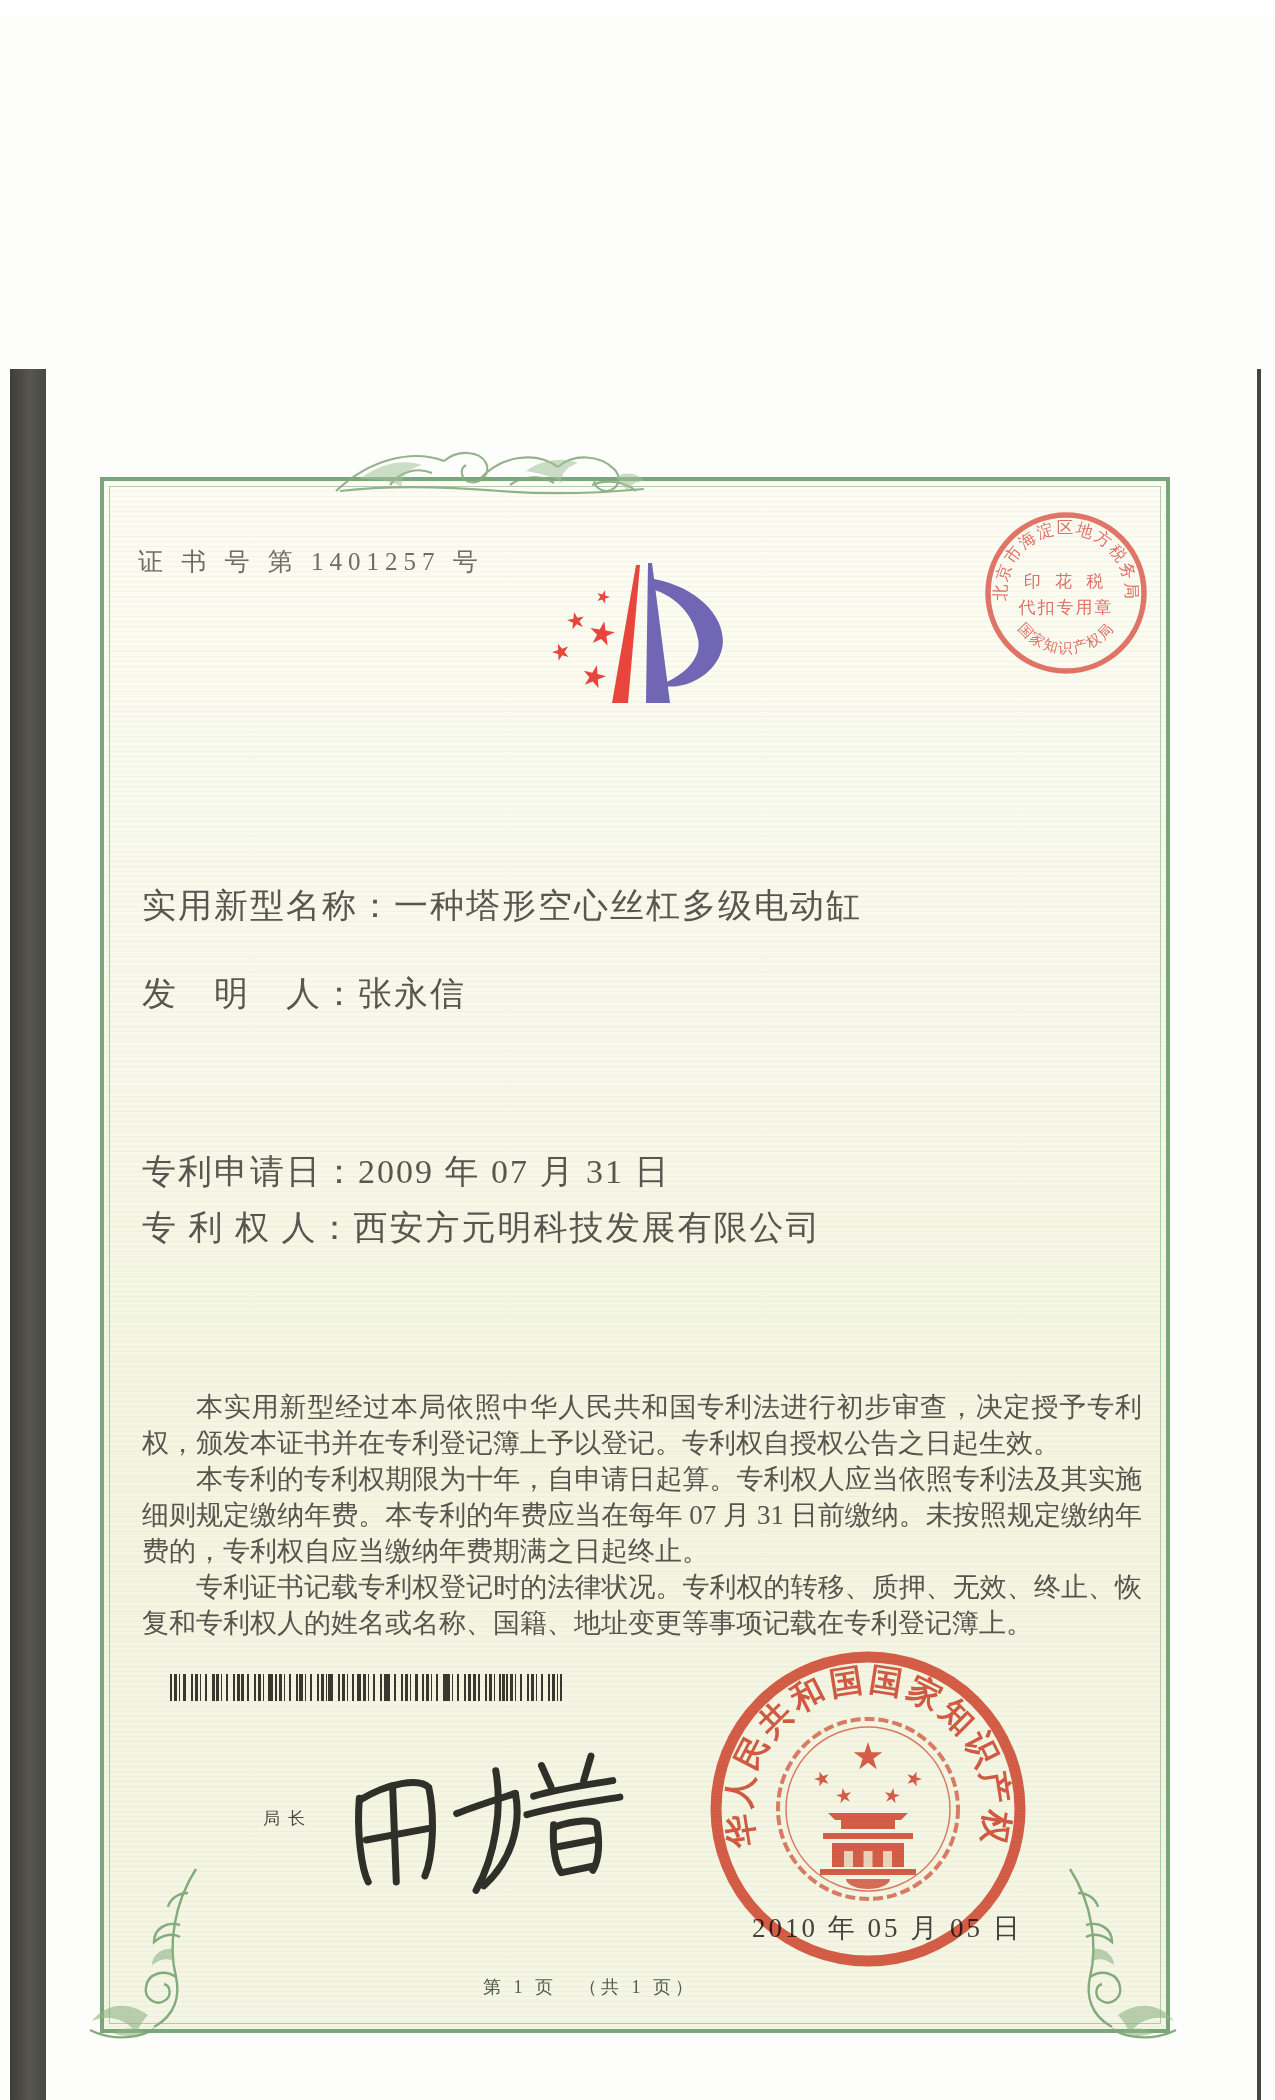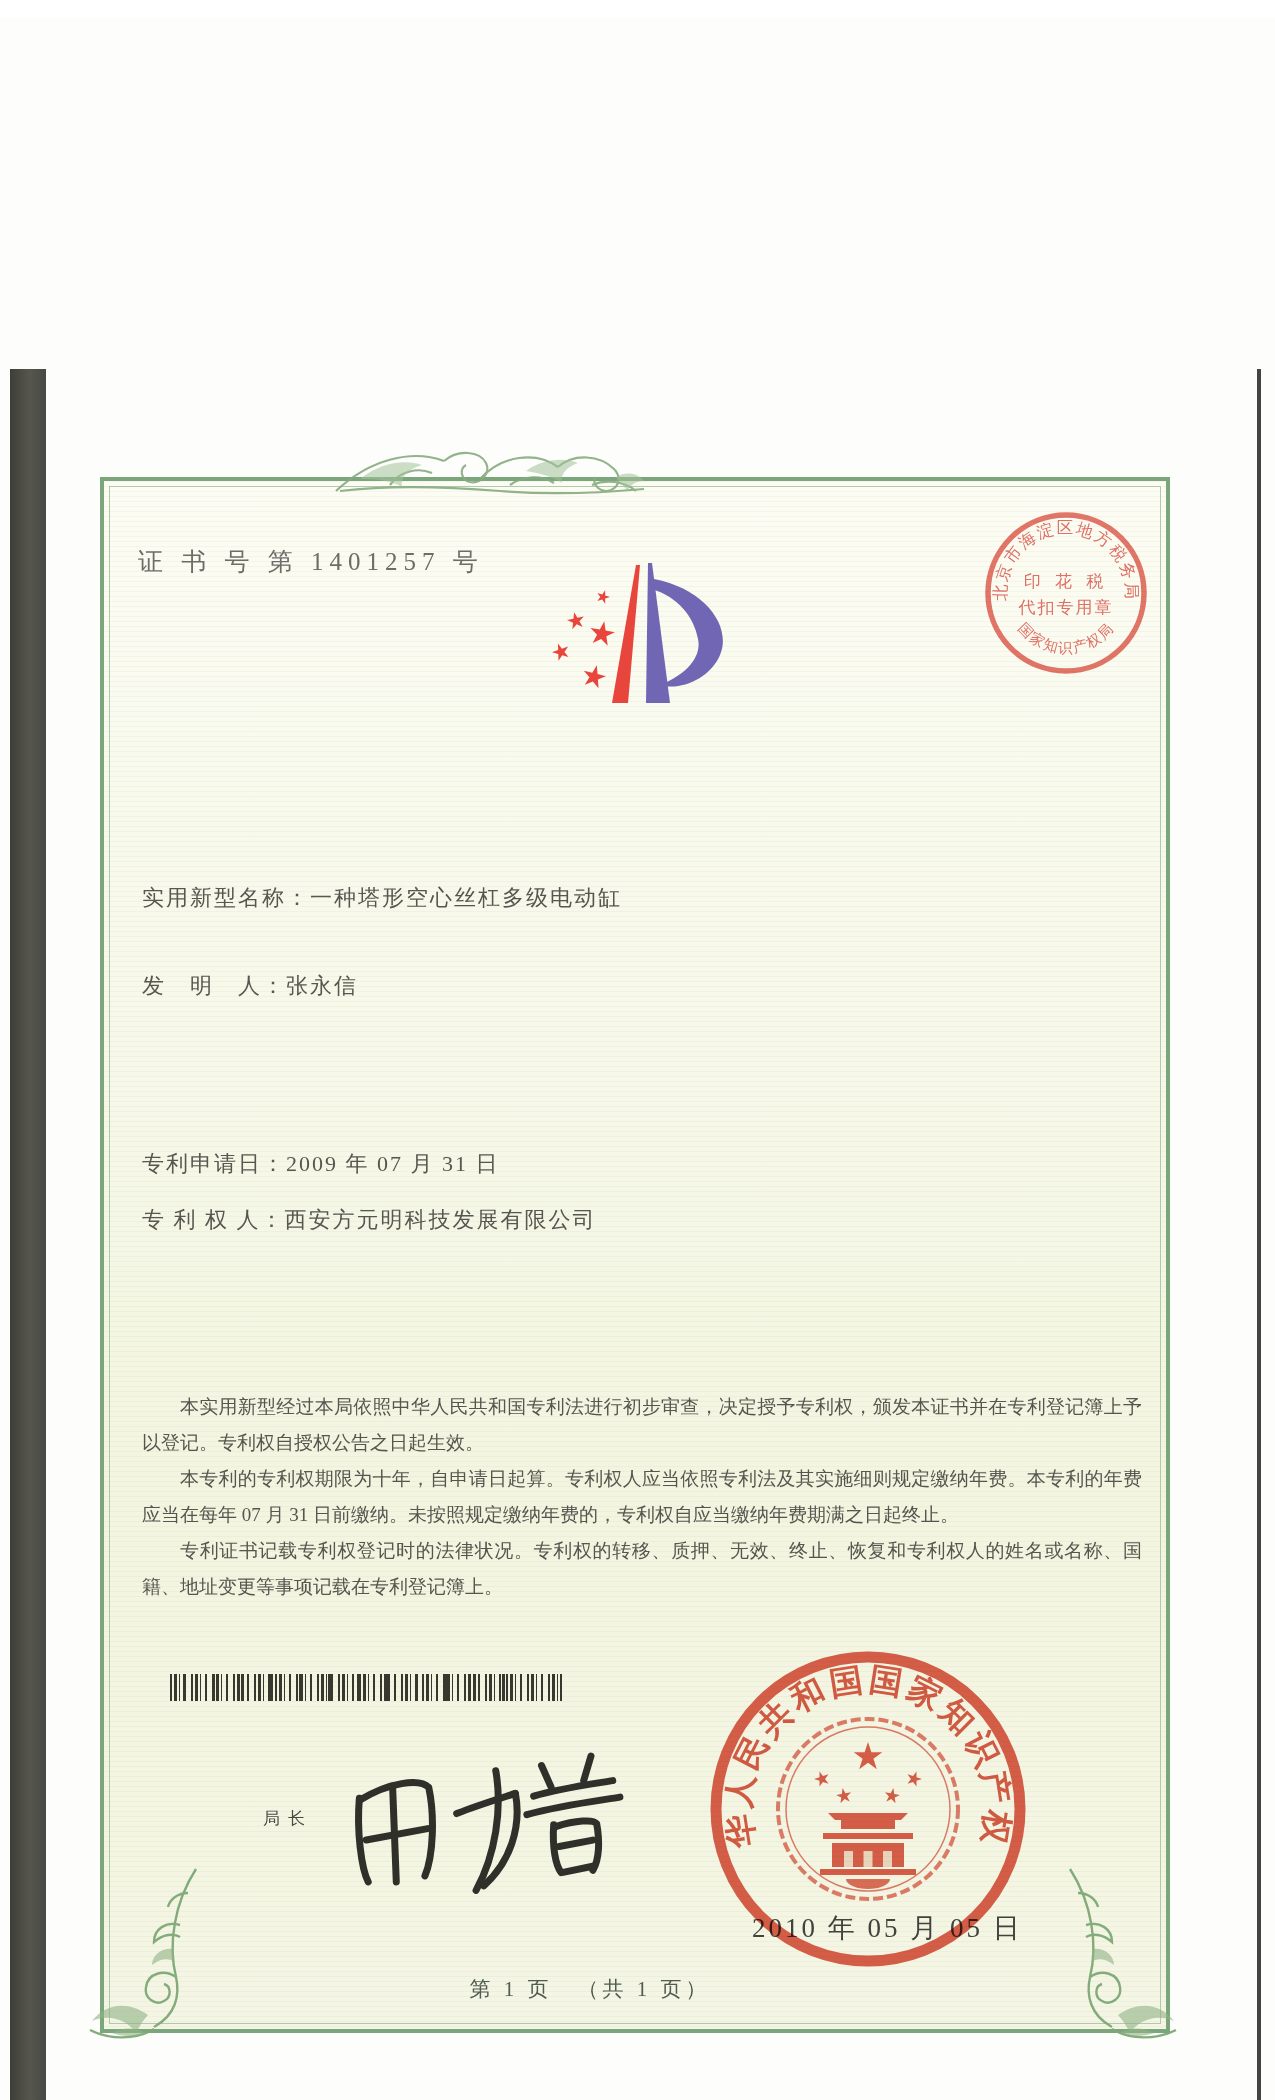--- a/index.html
+++ b/index.html
@@ -18,34 +18,34 @@
     border:4px solid #7ba57a;
     background:
       repeating-linear-gradient(180deg, rgba(170,190,120,0.10) 0 1px, rgba(0,0,0,0) 1px 5px),
       linear-gradient(180deg,#fcfcf4 0%,#f8f9ec 28%,#f3f5e1 65%,#f4f5e4 100%);
   }
   .frame-inner{position:absolute;inset:5px;border:1px solid #afc9a9;}
   
   .cert-no{position:absolute;left:138px;top:528px;font-size:25px;letter-spacing:6px;color:#6d6d68;}
   .title{position:absolute;left:0;top:706px;width:1275px;text-align:center;
     font-size:58px;font-weight:600;letter-spacing:16px;color:#3d3d3a;}
-  .field{position:absolute;left:142px;font-size:22px;letter-spacing:2px;color:#57564f;white-space:nowrap;}
+  .field{position:absolute;left:142px;font-size:34px;letter-spacing:2px;color:#57564f;white-space:nowrap;}
   .f0{top:866px}.f1{top:954px}.f2{top:1044px}.f3{top:1132px}.f4{top:1188px}.f5{top:1312px}
   .body-text{position:absolute;left:142px;top:1372px;width:1000px;
-    font-size:19px;line-height:36px;text-align:justify;color:#56554e;}
+    font-size:27px;line-height:36px;text-align:justify;color:#56554e;}
   .body-text p{margin:0;text-indent:2em;}
   .barcode{position:absolute;left:170px;top:1657px;width:392px;height:27px;
     background-image:
       repeating-linear-gradient(90deg,#38382f 0 2px,rgba(0,0,0,0) 2px 4px,#38382f 4px 7px,rgba(0,0,0,0) 7px 9px,#38382f 9px 10px,rgba(0,0,0,0) 10px 14px,#38382f 14px 16px,rgba(0,0,0,0) 16px 21px),
       repeating-linear-gradient(90deg,rgba(0,0,0,0) 0 13px,#38382f 13px 16px,rgba(0,0,0,0) 16px 29px);}
   .signer-label{position:absolute;left:263px;top:1790px;font-size:17px;letter-spacing:8px;color:#4a4a44;}
   .signature{position:absolute;left:330px;top:1733px;width:300px;height:165px;}
   .grant-date{position:absolute;left:752px;top:1893px;font-size:27px;letter-spacing:3px;color:#43433d;z-index:2;}
   .footer{position:absolute;left:440px;top:1958px;width:300px;text-align:center;
-    font-size:21px;letter-spacing:4px;color:#4f5c4f;}
+    font-size:18px;letter-spacing:4px;color:#4f5c4f;}
   .seal-grant{position:absolute;left:698px;top:1622px;width:340px;height:340px;
     mix-blend-mode:multiply;opacity:.92;z-index:3;}
   .stamp-tax{position:absolute;left:978px;top:488px;width:176px;height:176px;
     mix-blend-mode:multiply;opacity:.9;}
   .logo{position:absolute;left:548px;top:538px;width:182px;height:156px;}
   .flourish-top{position:absolute;left:330px;top:410px;width:320px;height:92px;}
   .flourish-bl{position:absolute;left:76px;top:1846px;width:138px;height:182px;}
   .flourish-br{position:absolute;left:1052px;top:1846px;width:138px;height:182px;transform:scaleX(-1);}
   svg text{font-family:"Liberation Serif","DejaVu Serif",serif;}
 </style>

